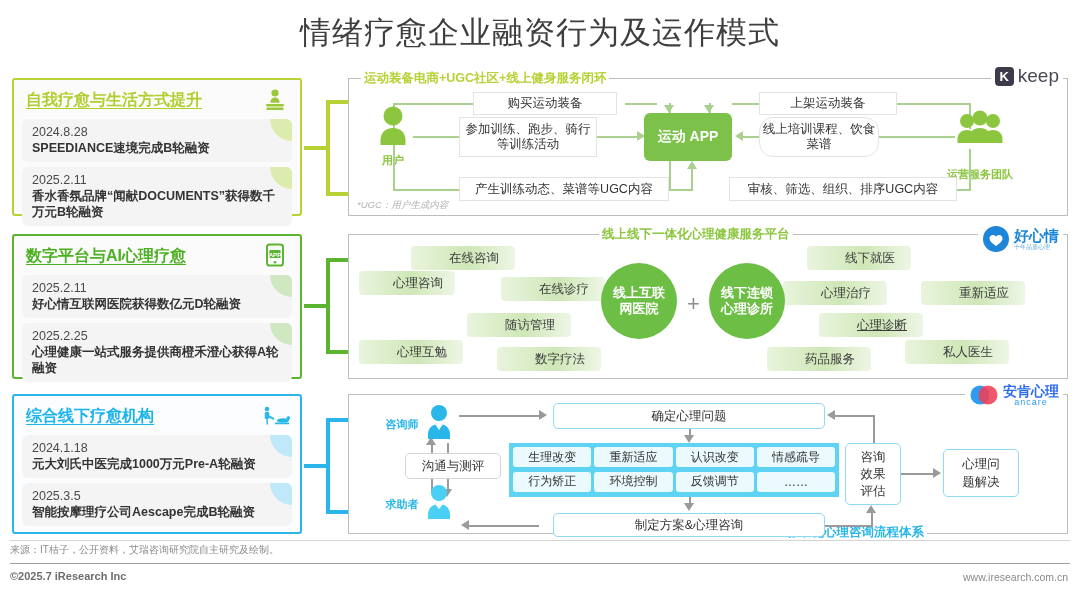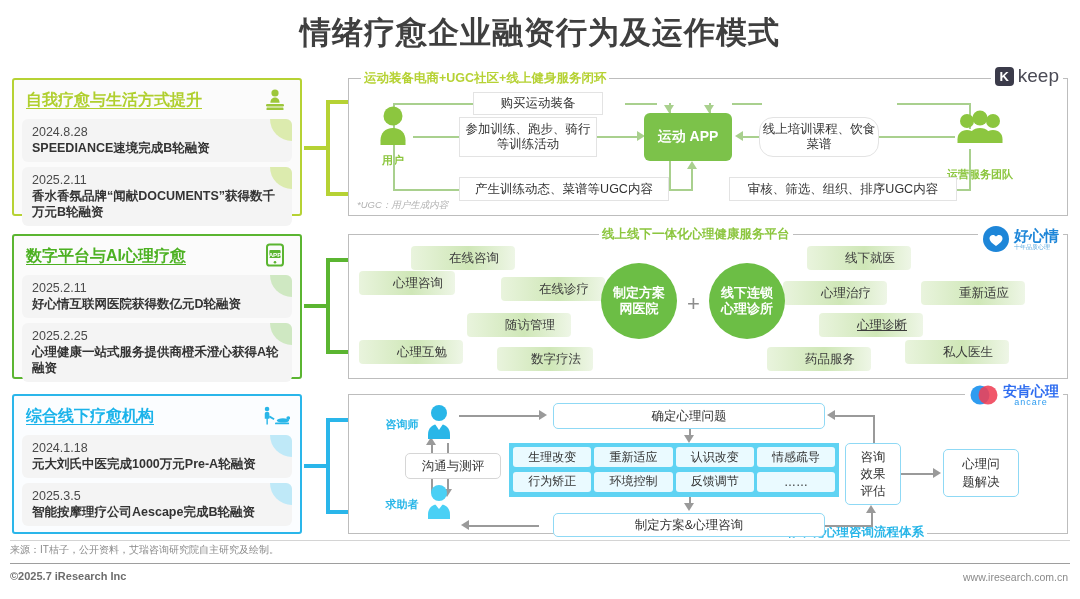--- a/index.html
+++ b/index.html
@@ -8,21 +8,21 @@
     background: #ffffff;
     font-family: "Liberation Sans", "DejaVu Sans", sans-serif;
     overflow: hidden;
   }
   #page { position: relative; width: 1080px; height: 599px; }
 
   
   .title {
     position: absolute; left: 0; top: 12px; width: 1080px;
     text-align: center;
-    font-size: 31px; font-weight: bold; color: #3f3f3f;
+    font-size: 31px; font-weight: normal; color: #3f3f3f;
     letter-spacing: 1px;
   }
 
   
   .cat-card {
     position: absolute; left: 12px; width: 290px;
     background: #fbfbfb;
     border: 2px solid #aacc33;
     border-radius: 3px;
     padding: 6px 8px 8px 8px;
@@ -344,33 +344,34 @@
       <circle cx="27" cy="9" r="7.6" fill="#8cc63f"></circle>
       <path d="M27 19c-7 0-11 4.6-11 10.5V34h22v-4.5C38 23.6 34 19 27 19z" fill="#8cc63f"></path>
     </svg>
     <div class="actor-label" style="left:596px; top:76px;margin-top:12px;">运营服务团队</div>
 
     <div class="ln v" style="left:44px; top:24px; height:88px;"></div>
     <div class="ln h" style="left:44px; top:24px; width:80px;"></div>
     <div class="ln h" style="left:64px; top:57px; width:60px;"></div>
     <div class="ln h" style="left:44px; top:110px; width:80px;"></div>
 
-    <div class="flowbox" style="left:124px; top:13px; width:130px; height:23px;">购买运动装备</div>
+    <div class="flowbox" style="left:124px; top:13px; width:144px; height:23px;">购买运动装备</div>
     <div class="flowbox" style="left:110px; top:38px; width:138px; height:40px;">参加训练、跑步、骑行等训练活动</div>
     <div class="flowbox" style="left:110px; top:98px; width:210px; height:24px;">产生训练动态、菜谱等UGC内容</div>
 
     <div class="ln h" style="left:276px; top:24px; width:32px;"></div>
     <div class="ln h" style="left:248px; top:57px; width:40px;"></div>
     <div class="arrowR" style="left:288px; top:52px;"></div>
     <div class="ln h" style="left:320px; top:110px; width:22px;"></div>
     <div class="ln v" style="left:320px; top:24px; height:86px;"></div>
     <div class="arrowD" style="left:315px; top:26px;"></div>
     <div class="arrowU" style="left:338px; top:82px;"></div>
     <div class="ln v" style="left:342px; top:86px; height:26px;"></div>
 
+    <div class="flowbox" style="left:410px; top:13px; width:138px; height:23px;">上架运动装备</div>
     <div class="flowbox" style="left:410px; top:38px; width:120px; height:40px;border-radius:14px;">线上培训课程、饮食菜谱</div>
     <div class="flowbox" style="left:380px; top:98px; width:228px; height:24px;">审核、筛选、组织、排序UGC内容</div>
 
     <div class="ln h" style="left:383px; top:24px; width:30px;"></div>
     <div class="ln v" style="left:360px; top:24px; height:10px;"></div>
     <div class="arrowD" style="left:355px; top:26px;"></div>
     <div class="ln h" style="left:548px; top:24px; width:74px;"></div>
     <div class="ln v" style="left:620px; top:24px; height:26px;"></div>
     <div class="ln h" style="left:530px; top:57px; width:76px;"></div>
     <div class="arrowL" style="left:386px; top:52px;"></div>
@@ -393,23 +394,23 @@
         <div style="font-size:15px;color:#1e86d8;font-weight:bold;">好心情</div>
         <div style="font-size:6px;color:#5aa8de;margin-top:1px;">十年品质心理</div>
       </div>
     </div>
 
     <div class="pill" style="left:62px;  top:11px;  width:104px; height:24px;">在线咨询</div>
     <div class="pill" style="left:152px; top:42px;  width:104px; height:24px;">在线诊疗</div>
     <div class="pill" style="left:10px;  top:36px;  width:96px; height:24px;">心理咨询</div>
     <div class="pill" style="left:118px; top:78px;  width:104px; height:24px;">随访管理</div>
     <div class="pill" style="left:10px;  top:105px; width:104px; height:24px;">心理互勉</div>
-    <div class="pill" style="left:148px; top:112px; width:96px; height:24px;">数字疗法</div>
-
-    <div class="circle-node" style="left:252px; top:28px; width:76px; height:76px; white-space:pre;">制定方案
+    <div class="pill" style="left:148px; top:112px; width:104px; height:24px;">数字疗法</div>
+
+    <div class="circle-node" style="left:252px; top:28px; width:76px; height:76px; white-space:pre;">线上互联
 网医院</div>
     <div class="plus-sign" style="left:338px; top:56px;">+</div>
     <div class="circle-node" style="left:360px; top:28px; width:76px; height:76px; white-space:pre;">线下连锁
 心理诊所</div>
 
     <div class="pill" style="left:458px; top:11px;  width:104px; height:24px;">线下就医</div>
     <div class="pill" style="left:434px; top:46px;  width:104px; height:24px;">心理治疗</div>
     <div class="pill" style="left:572px; top:46px;  width:104px; height:24px;">重新适应</div>
     <div class="pill" style="left:470px; top:78px;  width:104px; height:24px;text-decoration:underline;">心理诊断</div>
     <div class="pill" style="left:418px; top:112px; width:104px; height:24px;">药品服务</div>

